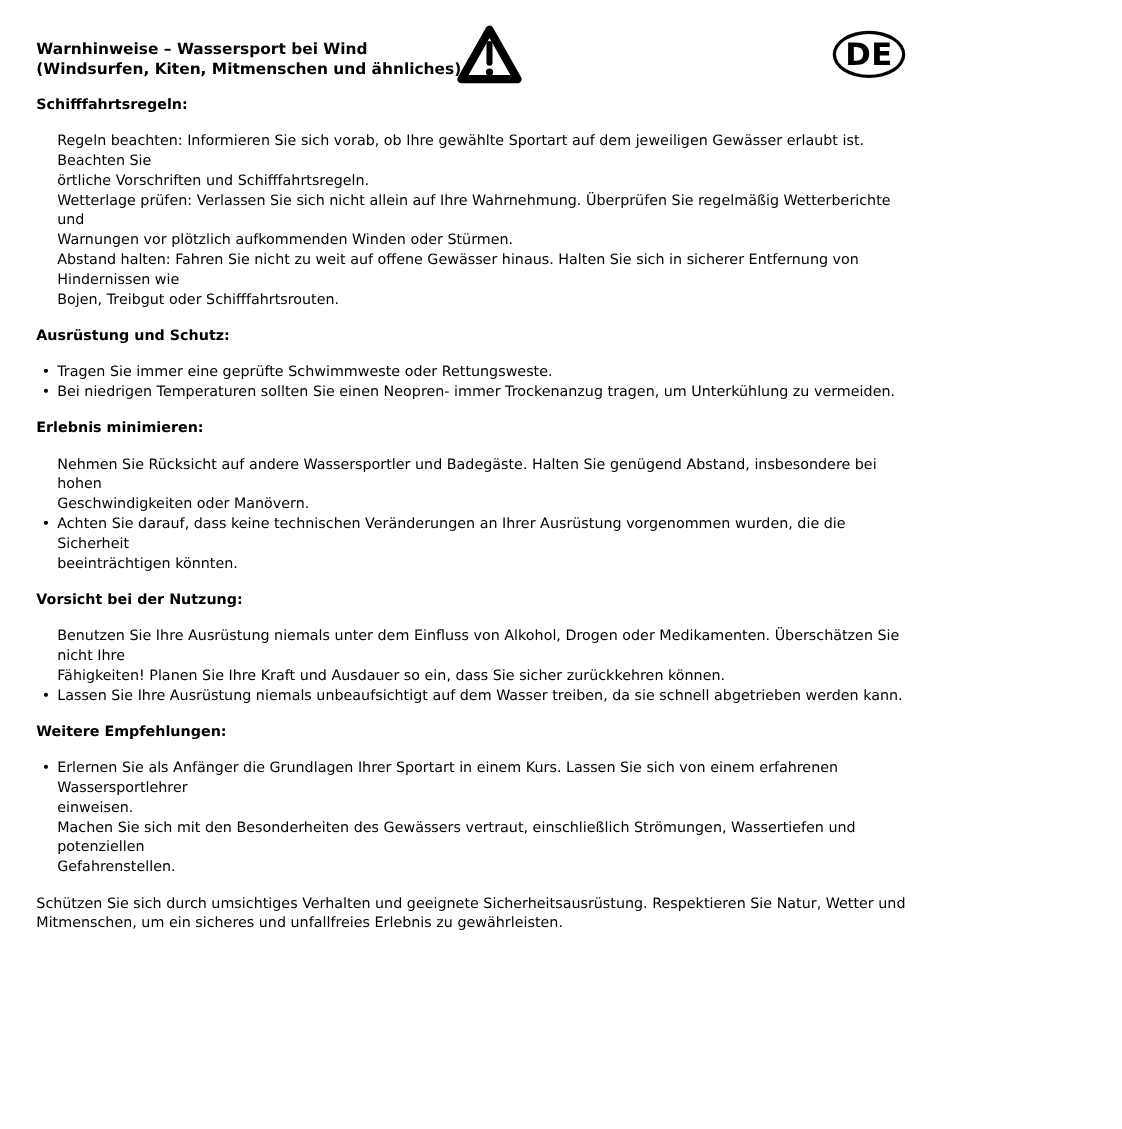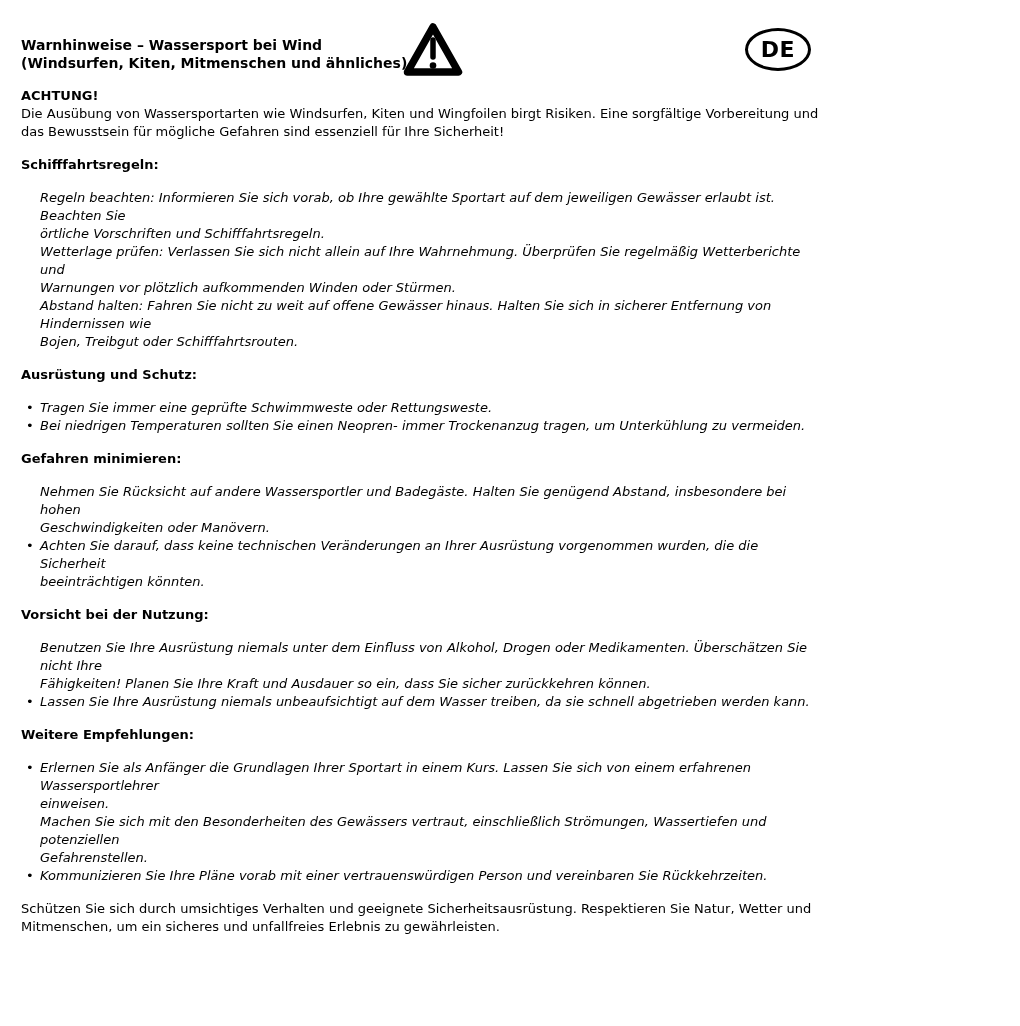--- a/index.html
+++ b/index.html
@@ -8,35 +8,36 @@
     width: 844px;
     height: 1026px;
     box-sizing: border-box;
     padding: 36px 20px 0 21px;
     background: #ffffff;
     color: #000000;
     font-family: "DejaVu Sans", sans-serif;
     font-size: 13px;
     line-height: 18px;
     overflow: hidden;
+    margin-left: 12px;
   }
   .header { position: relative; height: 36px; }
   .title { font-weight: bold; font-size: 14px; line-height: 18px; }
   .warning-icon { position: absolute; left: 382px; top: -15px; }
   .lang-badge {
     position: absolute; top: -8px; right: 13px;
     width: 60px; height: 37px;
     border: 3.5px solid #000000; border-radius: 50%;
     display: flex; align-items: center; justify-content: center;
-    font-weight: bold; font-size: 22px; letter-spacing: 0.5px; text-align: center;
+    font-weight: bold; font-size: 28px; letter-spacing: 0.5px; text-align: center;
   }
   .sec { margin-top: 15px; }
   .sec-heading { font-weight: bold; }
   .list { margin-top: 15px; }
-  .item { position: relative; padding-left: 19px; font-style: italic; }
+  .item { position: relative; padding-left: 19px; }
   .item.bullet::before {
     content: "\2022";
     position: absolute; left: 5px; top: 0;
   }
   .para { padding-left: 0; }
 </style>
 </head>
 <body>
 
 <div class="page">
@@ -49,64 +50,59 @@
     <svg class="warning-icon" width="60" height="57" viewBox="0 0 60 57" aria-hidden="true">
       <path d="M30 6 L55.5 51 L4.5 51 Z" fill="none" stroke="#000000" stroke-width="7.5" stroke-linejoin="round"></path>
       <line x1="30" y1="19" x2="30" y2="36" stroke="#000000" stroke-width="5.5" stroke-linecap="round"></line>
       <circle cx="30" cy="44.5" r="3.3" fill="#000000"></circle>
     </svg>
     <div class="lang-badge">
       <span>DE</span>
     </div>
   </div>
 
-  <div class="sec">
-    <div class="sec-heading">ACHTUNG!</div>
-    <div class="para">Die Ausübung von Wassersportarten wie Windsurfen, Kiten und Wingfoilen birgt Risiken. Eine sorgfältige Vorbereitung und<br>das Bewusstsein für mögliche Gefahren sind essenziell für Ihre Sicherheit!</div>
-  </div>
 
   <div class="sec">
     <div class="sec-heading">Schifffahrtsregeln:</div>
     <div class="list">
       <div class="item">Regeln beachten: Informieren Sie sich vorab, ob Ihre gewählte Sportart auf dem jeweiligen Gewässer erlaubt ist. Beachten Sie<br>örtliche Vorschriften und Schifffahrtsregeln.</div>
       <div class="item">Wetterlage prüfen: Verlassen Sie sich nicht allein auf Ihre Wahrnehmung. Überprüfen Sie regelmäßig Wetterberichte und<br>Warnungen vor plötzlich aufkommenden Winden oder Stürmen.</div>
       <div class="item">Abstand halten: Fahren Sie nicht zu weit auf offene Gewässer hinaus. Halten Sie sich in sicherer Entfernung von Hindernissen wie<br>Bojen, Treibgut oder Schifffahrtsrouten.</div>
     </div>
   </div>
 
   <div class="sec">
     <div class="sec-heading">Ausrüstung und Schutz:</div>
     <div class="list">
       <div class="item bullet">Tragen Sie immer eine geprüfte Schwimmweste oder Rettungsweste.</div>
       <div class="item bullet">Bei niedrigen Temperaturen sollten Sie einen Neopren- immer Trockenanzug tragen, um Unterkühlung zu vermeiden.</div>
     </div>
   </div>
 
   <div class="sec">
-    <div class="sec-heading">Gefahren minimieren:</div>
+    <div class="sec-heading">Erlebnis minimieren:</div>
     <div class="list">
       <div class="item">Nehmen Sie Rücksicht auf andere Wassersportler und Badegäste. Halten Sie genügend Abstand, insbesondere bei hohen<br>Geschwindigkeiten oder Manövern.</div>
       <div class="item bullet">Achten Sie darauf, dass keine technischen Veränderungen an Ihrer Ausrüstung vorgenommen wurden, die die Sicherheit<br>beeinträchtigen könnten.</div>
     </div>
   </div>
 
   <div class="sec">
     <div class="sec-heading">Vorsicht bei der Nutzung:</div>
     <div class="list">
       <div class="item">Benutzen Sie Ihre Ausrüstung niemals unter dem Einfluss von Alkohol, Drogen oder Medikamenten. Überschätzen Sie nicht Ihre<br>Fähigkeiten! Planen Sie Ihre Kraft und Ausdauer so ein, dass Sie sicher zurückkehren können.</div>
       <div class="item bullet">Lassen Sie Ihre Ausrüstung niemals unbeaufsichtigt auf dem Wasser treiben, da sie schnell abgetrieben werden kann.</div>
     </div>
   </div>
 
   <div class="sec">
     <div class="sec-heading">Weitere Empfehlungen:</div>
     <div class="list">
       <div class="item bullet">Erlernen Sie als Anfänger die Grundlagen Ihrer Sportart in einem Kurs. Lassen Sie sich von einem erfahrenen Wassersportlehrer<br>einweisen.</div>
       <div class="item">Machen Sie sich mit den Besonderheiten des Gewässers vertraut, einschließlich Strömungen, Wassertiefen und potenziellen<br>Gefahrenstellen.</div>
-      <div class="item bullet">Kommunizieren Sie Ihre Pläne vorab mit einer vertrauenswürdigen Person und vereinbaren Sie Rückkehrzeiten.</div>
     </div>
   </div>
 
   <div class="sec">
     <div class="para">Schützen Sie sich durch umsichtiges Verhalten und geeignete Sicherheitsausrüstung. Respektieren Sie Natur, Wetter und<br>Mitmenschen, um ein sicheres und unfallfreies Erlebnis zu gewährleisten.</div>
   </div>
 
 </div>
 
 </body></html>

